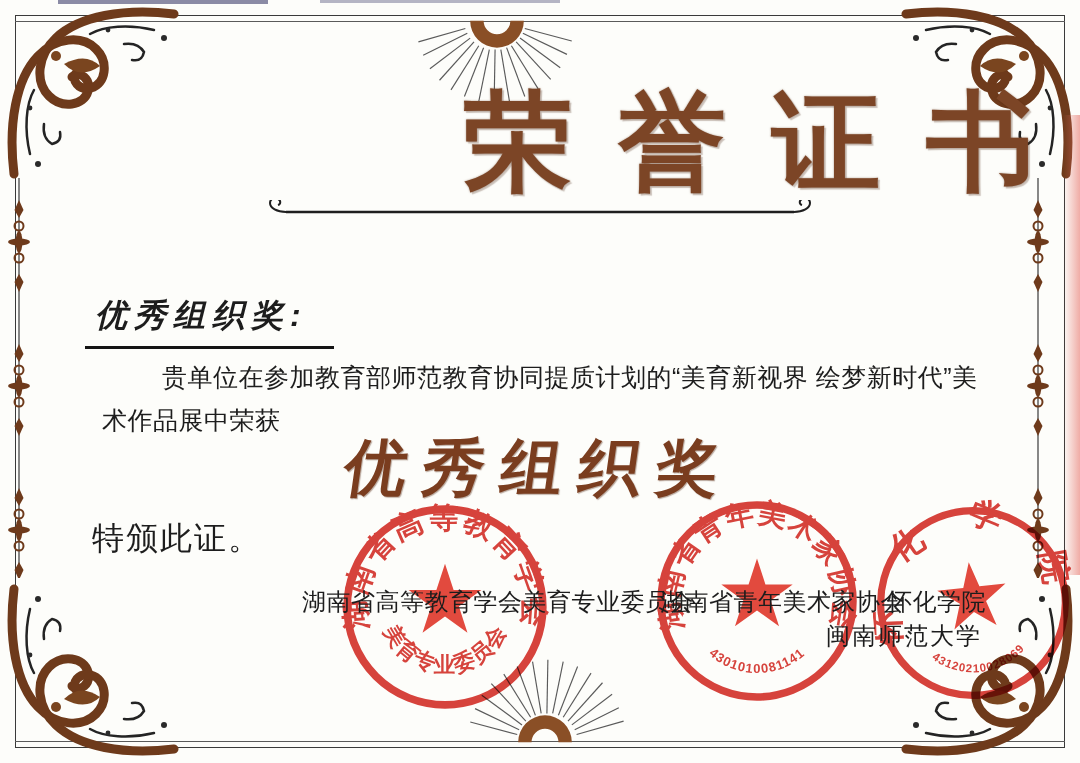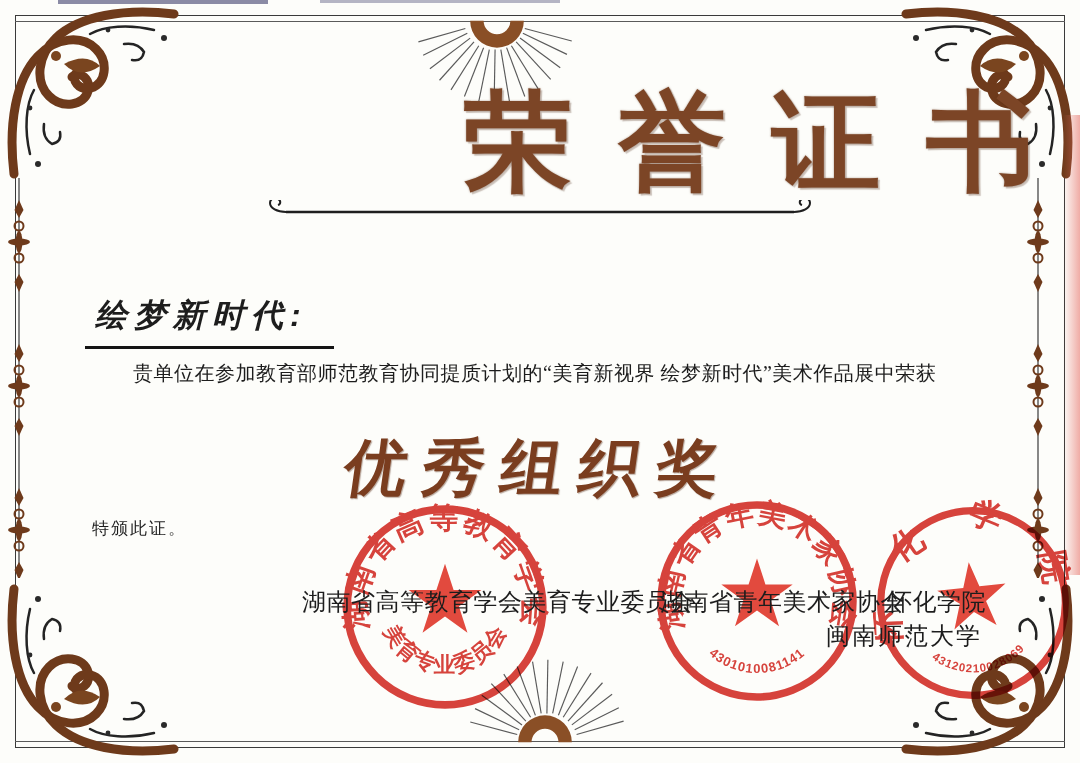--- a/index.html
+++ b/index.html
@@ -27,26 +27,26 @@
   
   .txt{position:absolute;z-index:3;color:#1d1d1d;}
   .title{top:70px;left:0;width:100%;text-align:right;font-size:108px;font-weight:bold;
       letter-spacing:46px;text-indent:46px;color:#7c4526;
       text-shadow:0 0 2px rgba(92,48,22,.55), 2px 2px 1px rgba(70,35,15,.25);}
   .divider{position:absolute;top:200px;left:50%;transform:translateX(-50%);z-index:3;}
   .subtitle{top:219px;left:0;width:100%;text-align:center;font-size:31px;font-weight:bold;
       font-family:"Liberation Serif", serif;letter-spacing:6px;color:#6b2a1c;}
   .recipient{top:294px;left:85px;font-size:32px;font-weight:bold;font-style:italic;
       letter-spacing:7px;padding:0 26px 8px 10px;border-bottom:3px solid #141414;}
-  .body-par{top:356px;left:85px;right:80px;font-size:20px;line-height:1.72;
-      text-indent:2.4em;letter-spacing:.5px;font-family:Liberation Serif, serif;}
+  .body-par{top:356px;left:102px;right:80px;font-size:25px;line-height:1.72;
+      text-indent:2.4em;letter-spacing:.5px;}
   .award{top:426px;left:0;width:100%;text-align:center;font-size:62px;font-weight:bold;
       color:#7a3d1f;letter-spacing:16px;transform:skewX(-8deg);
       text-shadow:1px 1px 1px rgba(80,38,15,.4);}
-  .closing{top:517px;left:92px;font-size:17px;letter-spacing:2px;}
+  .closing{top:517px;left:92px;font-size:32px;letter-spacing:2px;}
   .issuer{top:586px;font-size:24px;font-weight:500;letter-spacing:.5px;}
   .issuer.one{left:302px;}
   .issuer.two{left:660px;}
   .issuer.three{left:888px;}
   .date{top:620px;left:826px;font-size:24px;letter-spacing:2px;}
   
   .seal{position:absolute;z-index:2;mix-blend-mode:multiply;opacity:.93;}
   .seal.s1{left:338px;top:500px;width:214px;height:214px;}
   .seal.s2{left:652px;top:496px;width:210px;height:210px;}
   .seal.s3{left:872px;top:502px;width:202px;height:202px;transform:rotate(-6deg);}
@@ -212,21 +212,21 @@
 
   <div class="txt title">荣誉证书</div>
 
   <svg class="divider" width="560" height="24" viewBox="0 0 560 24">
     <line x1="26" y1="12" x2="534" y2="12" stroke="#1f1f1f" stroke-width="2.6"></line>
     <path d="M26,12 c-9,0 -16,-4 -16,-9 c0,-4 4,-6 8,-4 c3,1.5 3,5 0,6" fill="none" stroke="#1f1f1f" stroke-width="2"></path>
     <path d="M534,12 c9,0 16,-4 16,-9 c0,-4 -4,-6 -8,-4 c-3,1.5 -3,5 0,6" fill="none" stroke="#1f1f1f" stroke-width="2"></path>
   </svg>
 
 
-  <div class="txt recipient">绘梦新时代:</div>
+  <div class="txt recipient">优秀组织奖:</div>
 
   <div class="txt body-par">贵单位在参加教育部师范教育协同提质计划的“美育新视界 绘梦新时代”美术作品展中荣获</div>
 
   <div class="txt award">优秀组织奖</div>
 
   <div class="txt closing">特颁此证。</div>
 
   <div class="txt issuer one">湖南省高等教育学会美育专业委员会</div>
   <div class="txt issuer two">湖南省青年美术家协会</div>
   <div class="txt issuer three">怀化学院</div>

